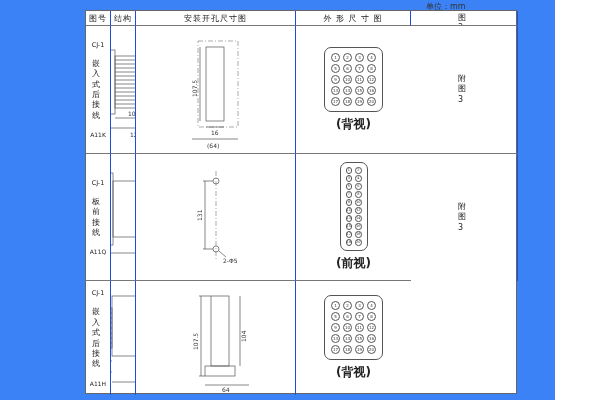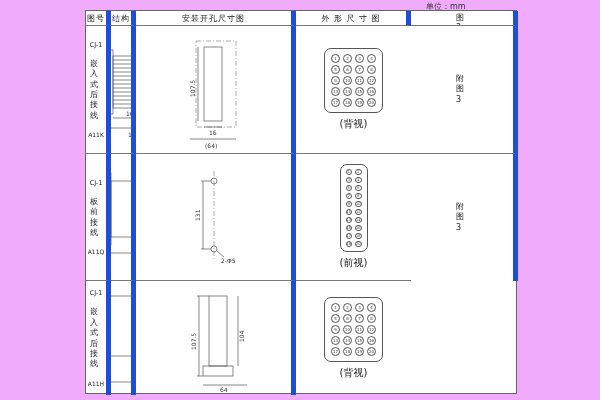--- a/index.html
+++ b/index.html
@@ -1,40 +1,40 @@
 <!DOCTYPE html>
 <html><head>
 <meta charset="utf-8">
 <style>
   * { box-sizing: border-box; }
   body { margin:0; font-family:"DejaVu Sans","Liberation Sans",sans-serif; background:#ffffff; color:#222; }
-  .page { position:relative; width:600px; height:400px; background:#f0abfc; overflow:hidden; }
+  .page { position:relative; width:555px; height:400px; background:#3b82f6; overflow:hidden; }
   .unit { position:absolute; top:1px; left:426px; font-size:8px; color:#333; }
   .tbl { position:absolute; top:10px; left:85px; width:432px; height:384px;
          display:grid; grid-template-columns:25px 25px 160px 115px 107px;
          grid-template-rows:15px 128px 127px 114px; border:1px solid #666; background:#fff; }
-  .cell { border-right:5px solid #1d4ed8; border-bottom:1px solid #777;
+  .cell { border-right:1px solid #1d4ed8; border-bottom:1px solid #777;
           display:flex; flex-direction:column; align-items:center; justify-content:center;
           overflow:hidden; position:relative; }
   .cell.lc { border-right:none; }
   .cell.lr { border-bottom:none; }
   .hd { font-size:8px; letter-spacing:1px; color:#222; flex-direction:row; }
   .vtext { width:12px; font-size:8px; line-height:1.3; text-align:left; word-break:break-all; color:#222; }
   .struct { display:flex; flex-direction:column; align-items:center; gap:10px; }
   .model { font-size:6.5px; }
   .code { font-size:6px; }
   svg * { stroke:#555; stroke-width:0.7; fill:none; }
   svg text { font-family:"DejaVu Sans",sans-serif; font-size:6px; fill:#333; stroke:none; }
   svg .dash { stroke-dasharray:5 2 1 2; stroke-width:0.5; }
   .tplate { display:grid; gap:2px 3px; padding:5px 6px; border:1px solid #555; border-radius:7px; background:#fff; }
   .term { width:9px; height:9px; border:1px solid #555; border-radius:50%;
           font-size:4px; line-height:8px; text-align:center; color:#333; }
   .tplate.small { gap:1.5px 3px; padding:4px 5px; }
   .tplate.small .term { width:6.5px; height:6.5px; line-height:5.5px; font-size:3.5px; }
-  .tview { font-size:10px; margin-top:4px; text-align:center; color:#222; }
+  .tview { font-size:12px; margin-top:4px; text-align:center; color:#222;font-weight:bold; }
 </style>
 </head>
 <body>
 
 <div class="page">
   <div class="unit">单位：mm</div>
 
   <div class="tbl">
 
     <div class="cell hd">图号</div>

